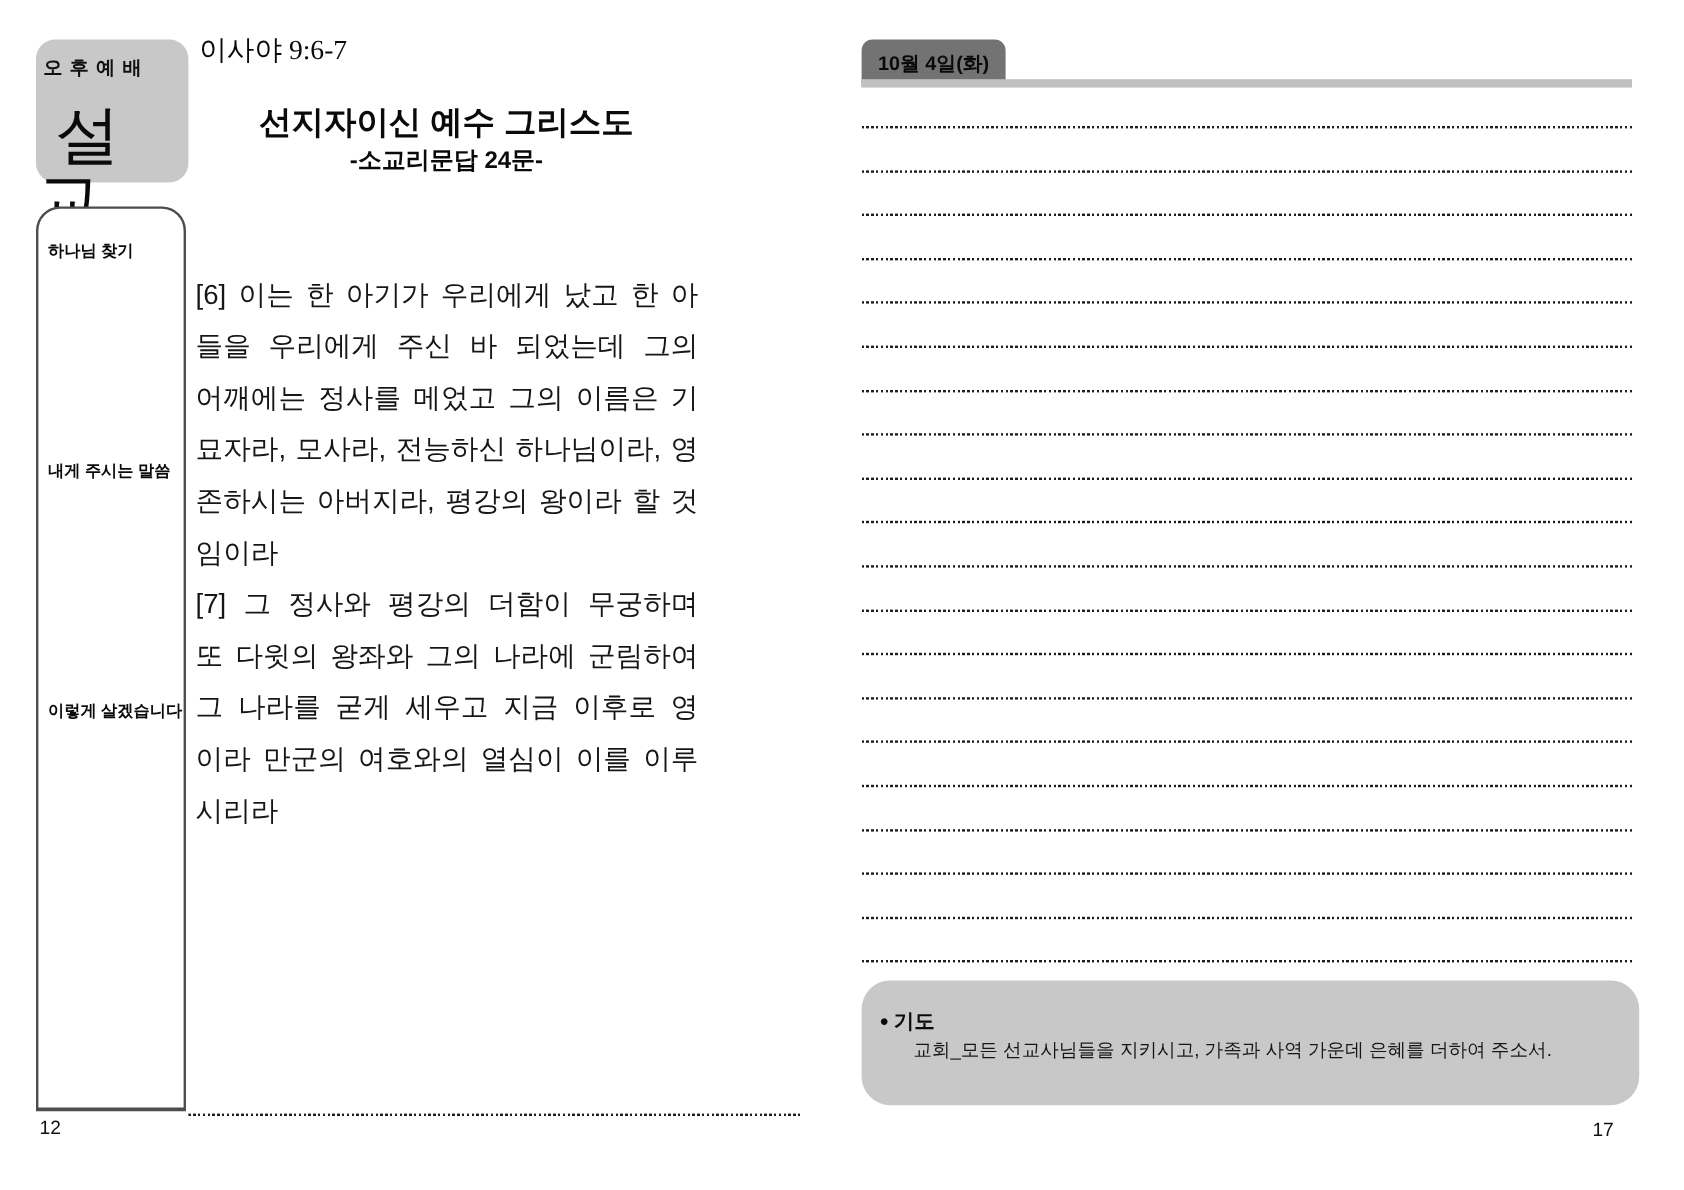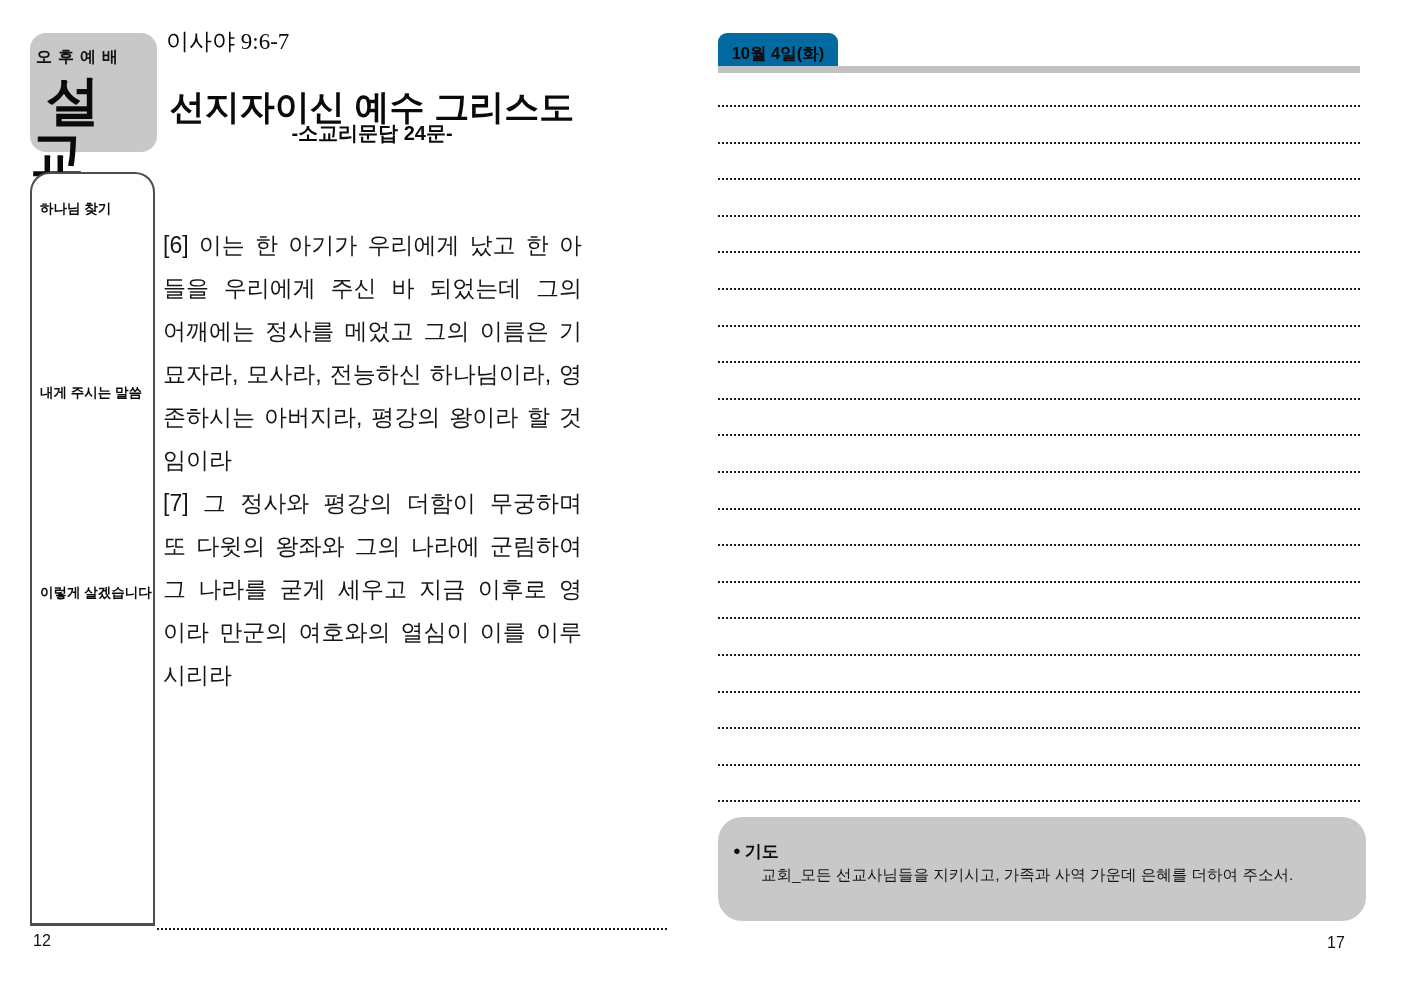--- a/index.html
+++ b/index.html
@@ -12,31 +12,31 @@
   
   .header-box{
     left:30px;top:33px;width:127px;height:119px;
     background:#c8c8c8;border-radius:16px;
   }
   .header-cat{
     margin-top:14px;font-size:16px;font-weight:bold;
     letter-spacing:6px;text-indent:6px;color:#111;
   }
   .header-title{
-    margin-top:6px;font-size:54px;font-weight:bold;line-height:1.0;
+    margin-top:18px;font-size:54px;font-weight:normal;line-height:1.0;
     font-family:"Liberation Serif","DejaVu Serif",serif;
     letter-spacing:16px;text-indent:16px;color:#0a0a0a;
   }
   .scripture-ref{
     left:166px;top:28px;font-size:23px;line-height:1.2;
     font-family:"Liberation Serif","DejaVu Serif",serif;color:#0a0a0a;
   }
   .sermon-title{
     left:162px;top:84px;width:420px;text-align:center;
-    font-size:35px;font-weight:bold;color:#0a0a0a;
+    font-size:27px;font-weight:bold;color:#0a0a0a;
   }
   .sermon-subtitle{
     left:162px;top:120px;width:420px;text-align:center;
     font-size:20px;font-weight:bold;color:#0a0a0a;
   }
   .sidebar-box{
     left:30px;top:172px;width:121px;height:749px;
     border:2px solid #4d4d4d;border-bottom-width:3px;
     border-radius:20px 20px 0 0;background:#ffffff;
   }
@@ -60,21 +60,21 @@
     height:2px;
     background-image:repeating-linear-gradient(to right,#1c1c1c 0 2px,transparent 2px 4px);
   }
   .left-bottom-line{left:157px;top:928px;width:511px;}
   .page-num{font-size:16px;color:#111;}
   .page-num-left{left:33px;top:932px;}
   .page-num-right{left:1327px;top:934px;}
 
   
   .date-tab{
-    left:718px;top:33px;width:120px;height:39px;background:#0369a1;
+    left:718px;top:33px;width:120px;height:39px;background:#737373;
     border-radius:9px 9px 0 0;text-align:center;line-height:40px;
     font-size:16.5px;font-weight:bold;color:#0a0a0a;
   }
   .tab-strip{left:718px;top:66px;width:642px;height:7px;background:#c1c1c1;}
   .note-line{position:absolute;left:718px;width:642px;}
 
   .prayer-box{
     left:718px;top:817px;width:648px;height:104px;
     background:#c8c8c8;border-radius:24px;
   }

